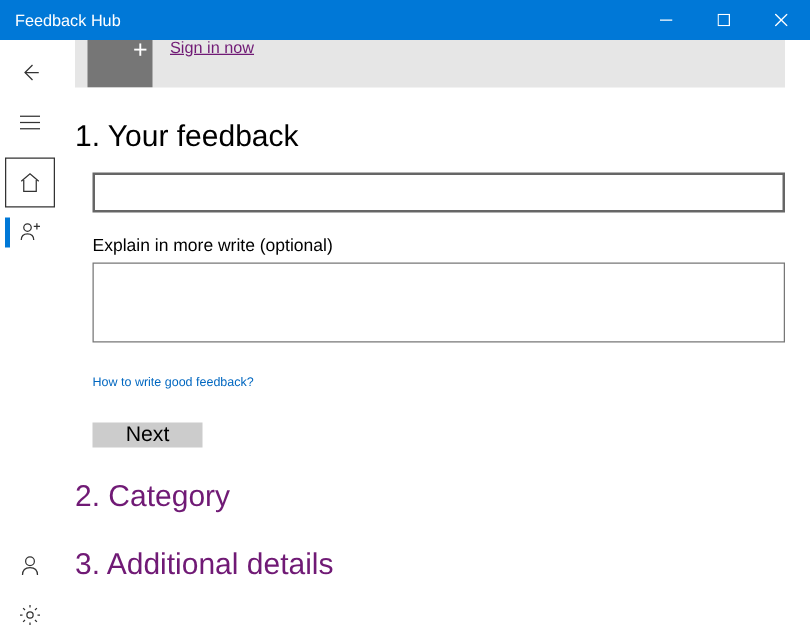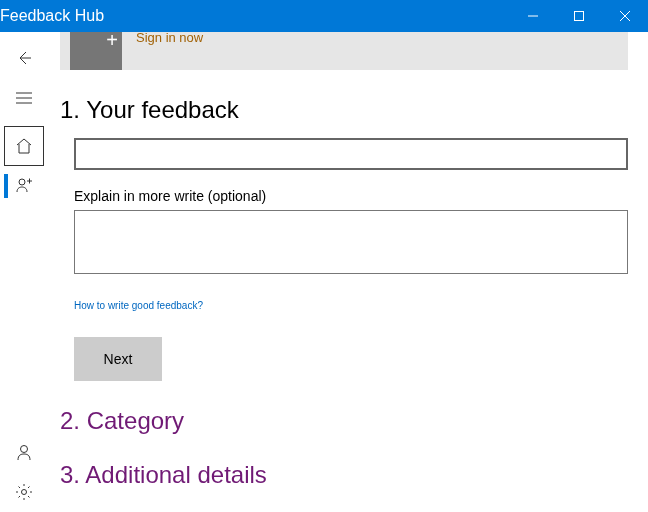--- a/index.html
+++ b/index.html
@@ -1,40 +1,40 @@
 <!DOCTYPE html>
 <html><head>
 <meta charset="utf-8">
 <style>
   * { box-sizing: border-box; margin: 0; padding: 0; }
   html, body { width: 648px; height: 512px; font-family: "Segoe UI", sans-serif; background: #fff; overflow: hidden; }
   .titlebar { height: 32px; background: #0078d7; color: #fff; display: flex; align-items: center; justify-content: space-between; }
-  .titlebar-title { font-size: 16px; }
+  .titlebar-title { font-size: 13px; padding-left: 12px; }
   .title-controls { display: flex; height: 100%; }
   .title-btn { width: 46px; height: 32px; display: flex; align-items: center; justify-content: center; cursor: pointer; }
   .title-btn svg { stroke: #fff; fill: none; stroke-width: 1; }
   .body { display: flex; height: calc(512px - 32px); }
   .sidebar { width: 48px; background: #fff; display: flex; flex-direction: column; align-items: center; padding-top: 6px; flex-shrink: 0; }
   .nav-item { width: 40px; height: 40px; display: flex; align-items: center; justify-content: center; cursor: pointer; position: relative; }
   .nav-item.selected::before { content: ""; position: absolute; left: 0; top: 8px; bottom: 8px; width: 4px; background: #0078d7; }
   .nav-item.boxed { border: 1px solid #333; }
   .nav-item svg { stroke: #333; fill: none; stroke-width: 1; }
   .nav-spacer { flex: 1; }
   .content { flex: 1; overflow: hidden; position: relative; padding: 0 20px 0 12px; }
   .banner { background: #e6e6e6; height: 38px; margin-top: 0; display: flex; align-items: flex-start; padding: 0 10px; overflow: hidden; }
   .banner-avatar { width: 52px; height: 38px; background: #767676; display: flex; align-items: flex-start; justify-content: center; position: relative; }
   .banner-plus { color: #fff; font-size: 20px; line-height: 20px; position: absolute; right: 4px; top: -2px; }
-  .signin-link { color: #a16207; font-size: 13px; margin-left: 14px; margin-top: -2px; cursor: pointer; }
+  .signin-link { color: #701a75; font-size: 13px; margin-left: 14px; margin-top: -2px; cursor: pointer; text-decoration: underline; }
   h1.section { font-size: 24px; font-weight: 400; color: #000; margin-top: 26px; margin-bottom: 14px; }
   .field-group { margin-left: 14px; }
   .label { font-size: 14px; color: #000; margin-bottom: 4px; }
   .summary-input { width: 100%; height: 32px; border: 2px solid #666; padding: 4px 8px; font-size: 14px; font-family: inherit; }
   .detail-input { width: 100%; height: 64px; border: 1px solid #777; padding: 6px 8px; font-size: 14px; font-family: inherit; resize: none; margin-top: 2px; }
   .help-link { color: #0067c0; font-size: 10px; margin-top: 22px; display: inline-block; cursor: pointer; }
-  .next-btn { background: #ccc; color: #000; border: none; width: 88px; height: 44px; font-size: 14px; margin-top: 24px; cursor: default; }
+  .next-btn { background: #ccc; color: #000; border: none; width: 88px; height: 20px; font-size: 17px; margin-top: 24px; cursor: default; }
   h1.dim { color: #701a75; }
   .gap { height: 18px; }
 </style>
 </head>
 <body>
 
 <div class="titlebar">
   <div class="titlebar-title">Feedback Hub</div>
   <div class="title-controls">
     <div class="title-btn">

